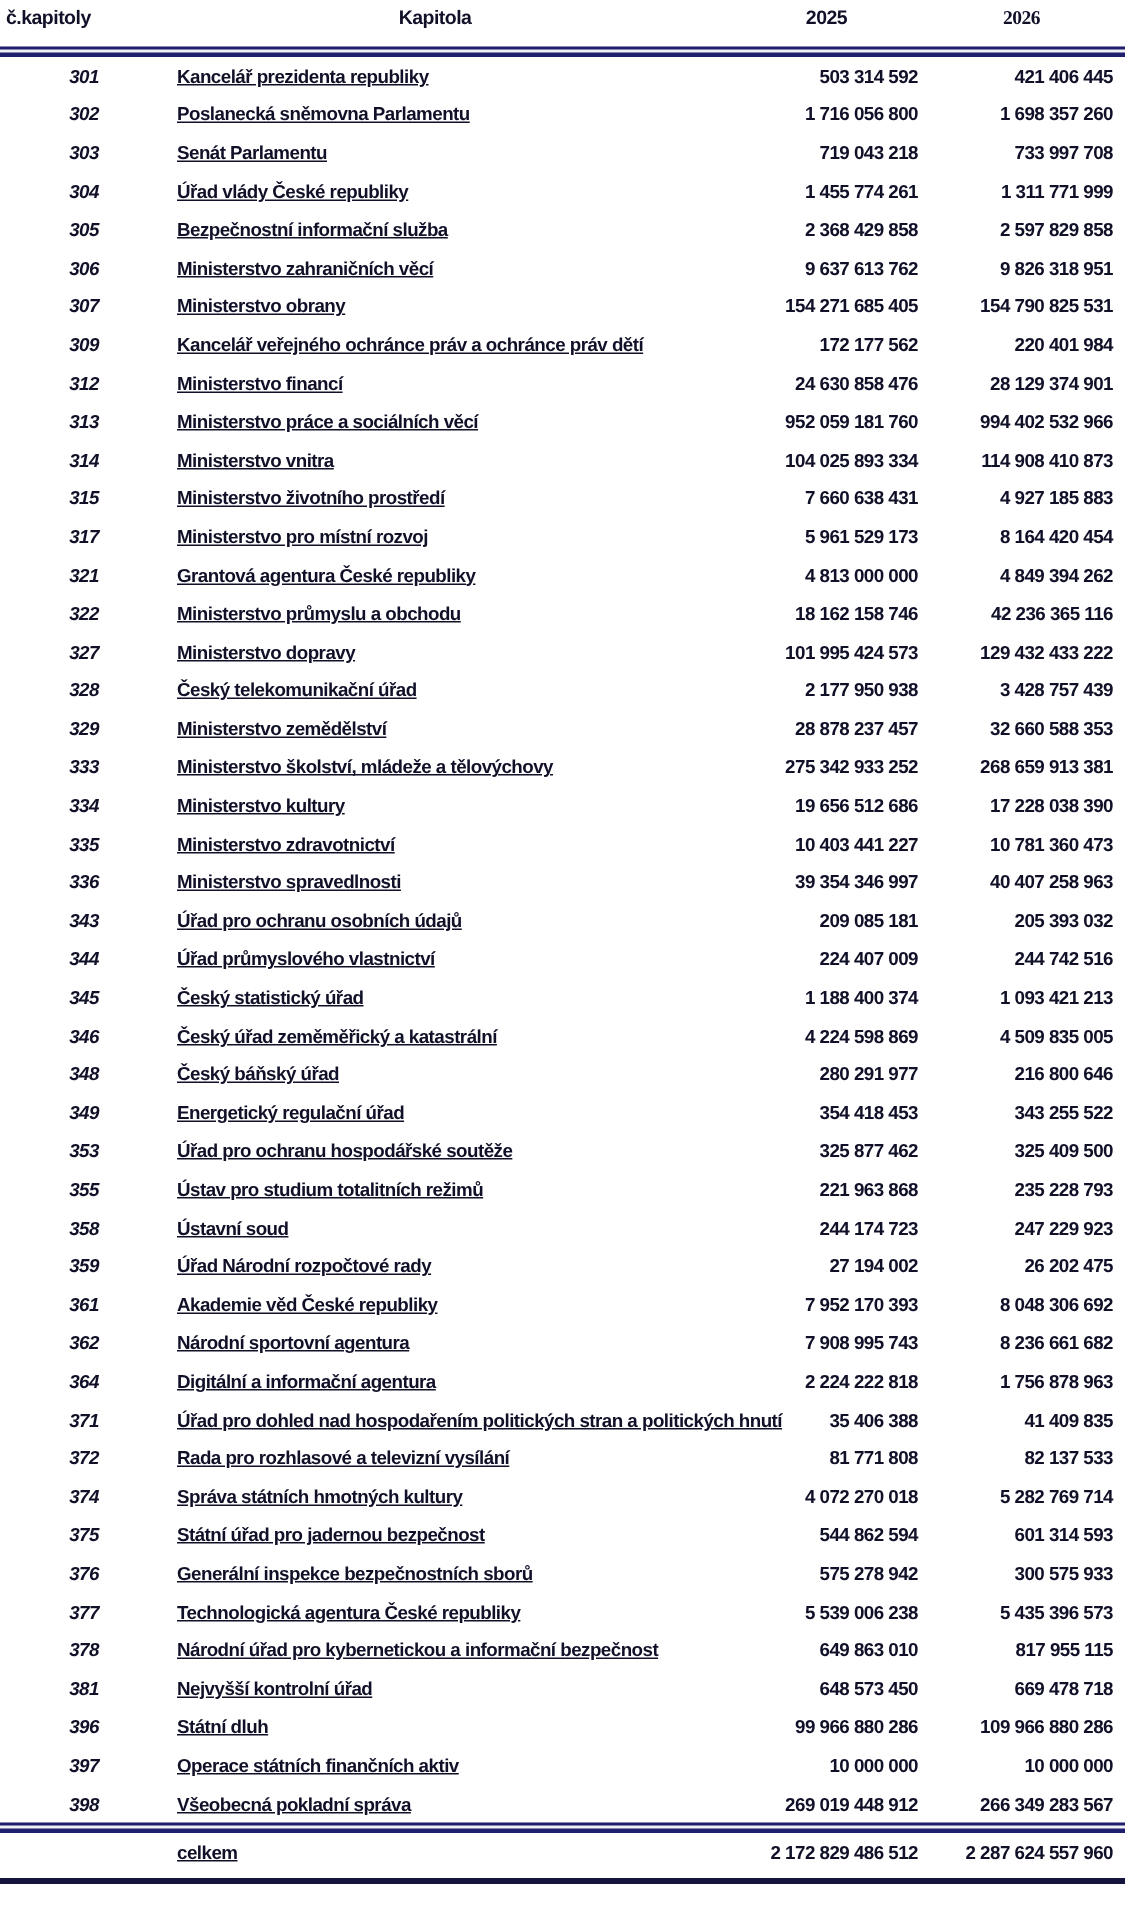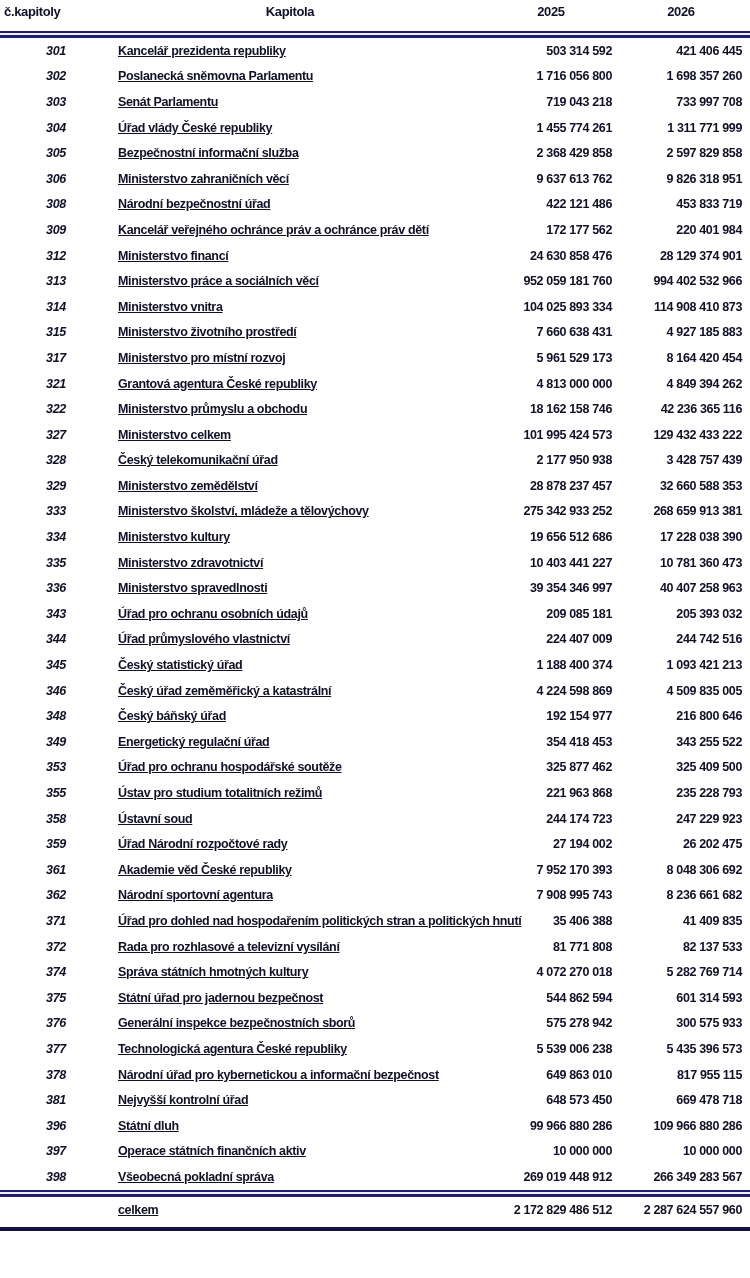--- a/index.html
+++ b/index.html
@@ -40,21 +40,21 @@
     white-space: nowrap;
     overflow: visible;
     vertical-align: middle;
   }
 
   
   tr.head th { height: 27px; font-size: 13px; vertical-align: top; padding-top: 4px; }
   tr.head th.c1 { text-align: left; padding-left: 4px; }
   tr.head th.c2 { text-align: center; }
   tr.head th.c3 { text-align: center; }
-  tr.head th.c4 { text-align: center; }
+  tr.head th.c4 { text-align: center; font-family: Liberation Serif, serif; }
 
   
   tr.data-row td { height: 25.6px; }
   td.c1 { text-align: center; padding-left: 22px; font-style: italic; }
   td.c2 { text-align: left; padding-left: 28px; text-decoration: underline; }
   td.c3 { text-align: right; }
   td.c4 { text-align: right; padding-right: 8px; }
 
   
   tr.rule-row td { height: auto; padding: 0; }
@@ -128,24 +128,24 @@
           <td class="c3">2 368 429 858</td>
           <td class="c4">2 597 829 858</td>
         </tr>
         <tr class="data-row">
           <td class="c1">306</td>
           <td class="c2">Ministerstvo zahraničních věcí</td>
           <td class="c3">9 637 613 762</td>
           <td class="c4">9 826 318 951</td>
         </tr>
         <tr class="data-row">
-          <td class="c1">308</td>
-          <td class="c2">Národní bezpečnostní úřad</td>
-          <td class="c3">422 121 486</td>
-          <td class="c4">453 833 719</td>
+          <td class="c1">307</td>
+          <td class="c2">Ministerstvo obrany</td>
+          <td class="c3">154 271 685 405</td>
+          <td class="c4">154 790 825 531</td>
         </tr>
         <tr class="data-row">
           <td class="c1">309</td>
           <td class="c2">Kancelář veřejného ochránce práv a ochránce práv dětí</td>
           <td class="c3">172 177 562</td>
           <td class="c4">220 401 984</td>
         </tr>
         <tr class="data-row">
           <td class="c1">312</td>
           <td class="c2">Ministerstvo financí</td>
@@ -183,21 +183,21 @@
           <td class="c4">4 849 394 262</td>
         </tr>
         <tr class="data-row">
           <td class="c1">322</td>
           <td class="c2">Ministerstvo průmyslu a obchodu</td>
           <td class="c3">18 162 158 746</td>
           <td class="c4">42 236 365 116</td>
         </tr>
         <tr class="data-row">
           <td class="c1">327</td>
-          <td class="c2">Ministerstvo celkem</td>
+          <td class="c2">Ministerstvo dopravy</td>
           <td class="c3">101 995 424 573</td>
           <td class="c4">129 432 433 222</td>
         </tr>
         <tr class="data-row">
           <td class="c1">328</td>
           <td class="c2">Český telekomunikační úřad</td>
           <td class="c3">2 177 950 938</td>
           <td class="c4">3 428 757 439</td>
         </tr>
         <tr class="data-row">
@@ -250,21 +250,21 @@
         </tr>
         <tr class="data-row">
           <td class="c1">346</td>
           <td class="c2">Český úřad zeměměřický a katastrální</td>
           <td class="c3">4 224 598 869</td>
           <td class="c4">4 509 835 005</td>
         </tr>
         <tr class="data-row">
           <td class="c1">348</td>
           <td class="c2">Český báňský úřad</td>
-          <td class="c3">192 154 977</td>
+          <td class="c3">280 291 977</td>
           <td class="c4">216 800 646</td>
         </tr>
         <tr class="data-row">
           <td class="c1">349</td>
           <td class="c2">Energetický regulační úřad</td>
           <td class="c3">354 418 453</td>
           <td class="c4">343 255 522</td>
         </tr>
         <tr class="data-row">
           <td class="c1">353</td>
@@ -294,20 +294,26 @@
           <td class="c1">361</td>
           <td class="c2">Akademie věd České republiky</td>
           <td class="c3">7 952 170 393</td>
           <td class="c4">8 048 306 692</td>
         </tr>
         <tr class="data-row">
           <td class="c1">362</td>
           <td class="c2">Národní sportovní agentura</td>
           <td class="c3">7 908 995 743</td>
           <td class="c4">8 236 661 682</td>
+        </tr>
+        <tr class="data-row">
+          <td class="c1">364</td>
+          <td class="c2">Digitální a informační agentura</td>
+          <td class="c3">2 224 222 818</td>
+          <td class="c4">1 756 878 963</td>
         </tr>
         <tr class="data-row">
           <td class="c1">371</td>
           <td class="c2">Úřad pro dohled nad hospodařením politických stran a politických hnutí</td>
           <td class="c3">35 406 388</td>
           <td class="c4">41 409 835</td>
         </tr>
         <tr class="data-row">
           <td class="c1">372</td>
           <td class="c2">Rada pro rozhlasové a televizní vysílání</td>

